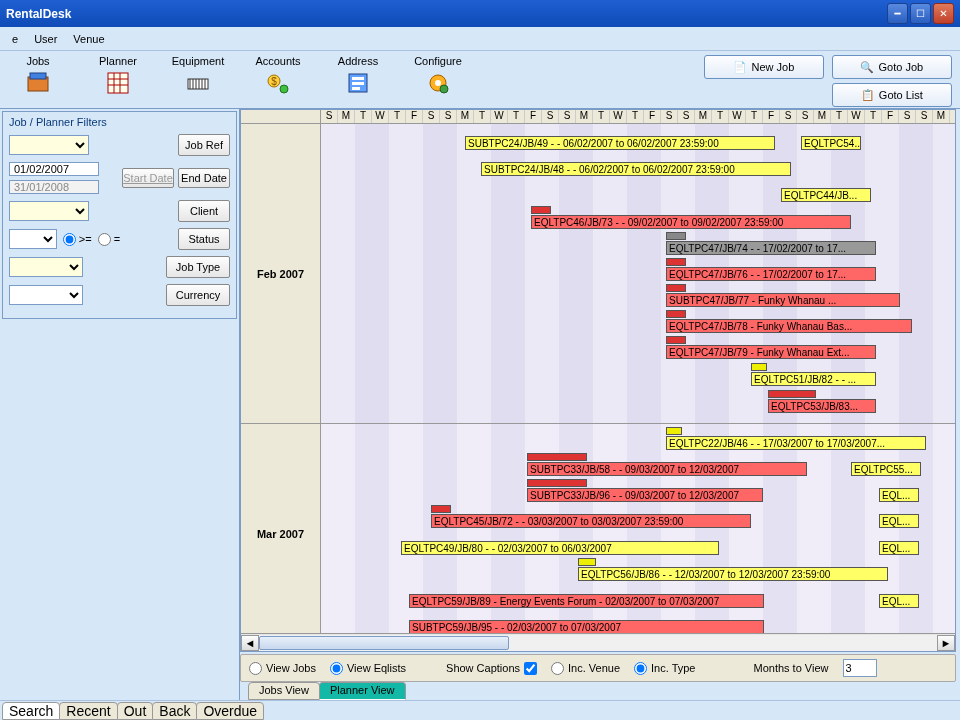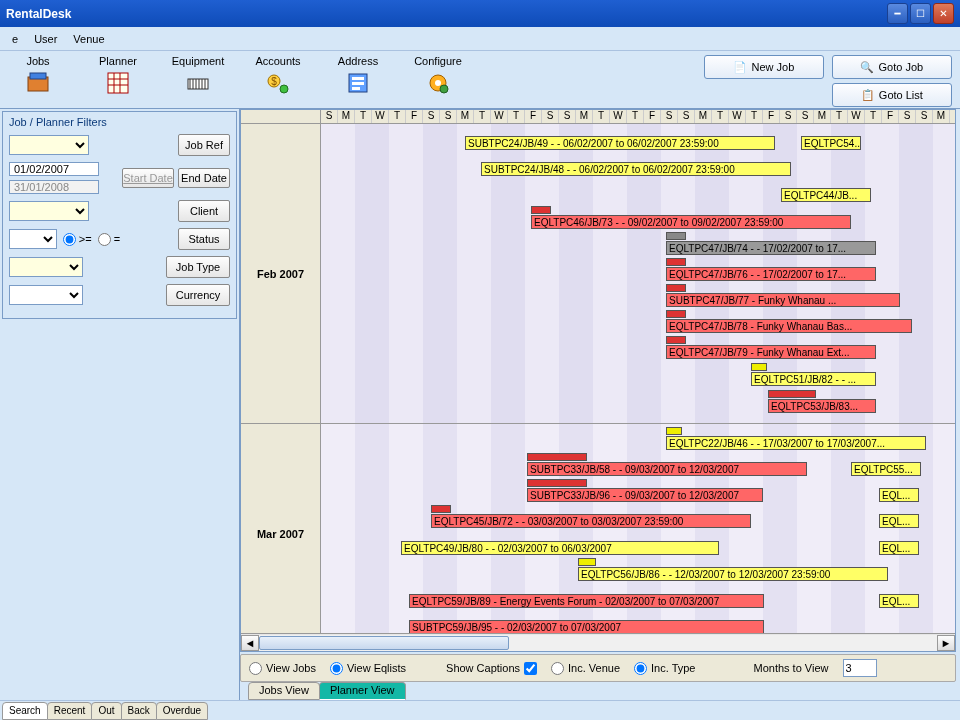--- a/index.html
+++ b/index.html
@@ -76,21 +76,21 @@
 .controlbar label { display:flex; align-items:flex-start; gap:4px; }
 .controlbar input[type=radio], .controlbar input[type=checkbox] { margin:0; }
 
 
 .viewtabs { height:18px; display:flex; padding-left:8px; margin-top: 0; }
 .viewtabs .tab { padding:1px 10px; border:1px solid #999; border-top-left-radius:4px; border-top-right-radius:4px; background:#ece9d8; margin-right:-1px; font-size:11px; cursor:pointer; }
 .viewtabs .tab.active { background:#14b8a6; font-weight:normal; border-bottom:1px solid #fff; }
 
 
 .lefttabs { position:absolute; left:2px; bottom:0; height:18px; display:flex; }
-.lefttabs .tab { padding:1px 6px; border:1px solid #999; border-top-left-radius:4px; border-top-right-radius:4px; background:#ece9d8; margin-right:-1px; font-size:10px; cursor:pointer; line-height:14px;}
+.lefttabs .tab { padding:1px 6px; border:1px solid #999; border-top-left-radius:4px; border-top-right-radius:4px; background:#ece9d8; margin-right:-1px; font-size:14px; cursor:pointer; line-height:14px;}
 .lefttabs .tab.active { background:#fff; }
 
 .statusbar { height:20px; background:#d6e7f7; border-top:1px solid #aac2e0; }
 
 .radio-inline { display:flex; align-items:center; gap:3px; }
 .spinbox { width:34px; height:18px; border:1px solid #7a9cc6; background:#fff; text-align:left; padding:0 2px; font-size:11px;}
 
 svg { display:block; }
 </style>
 </head>

